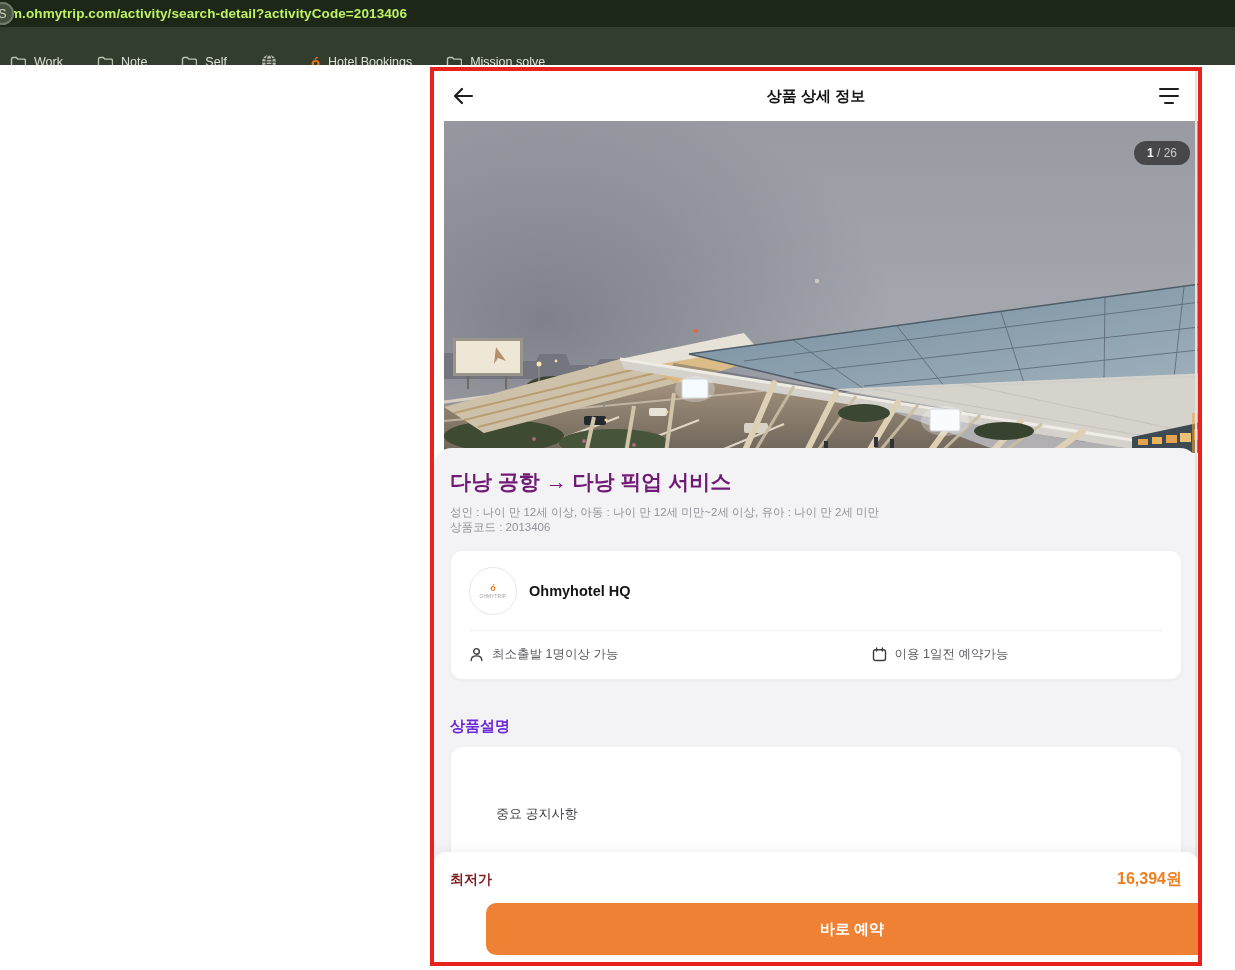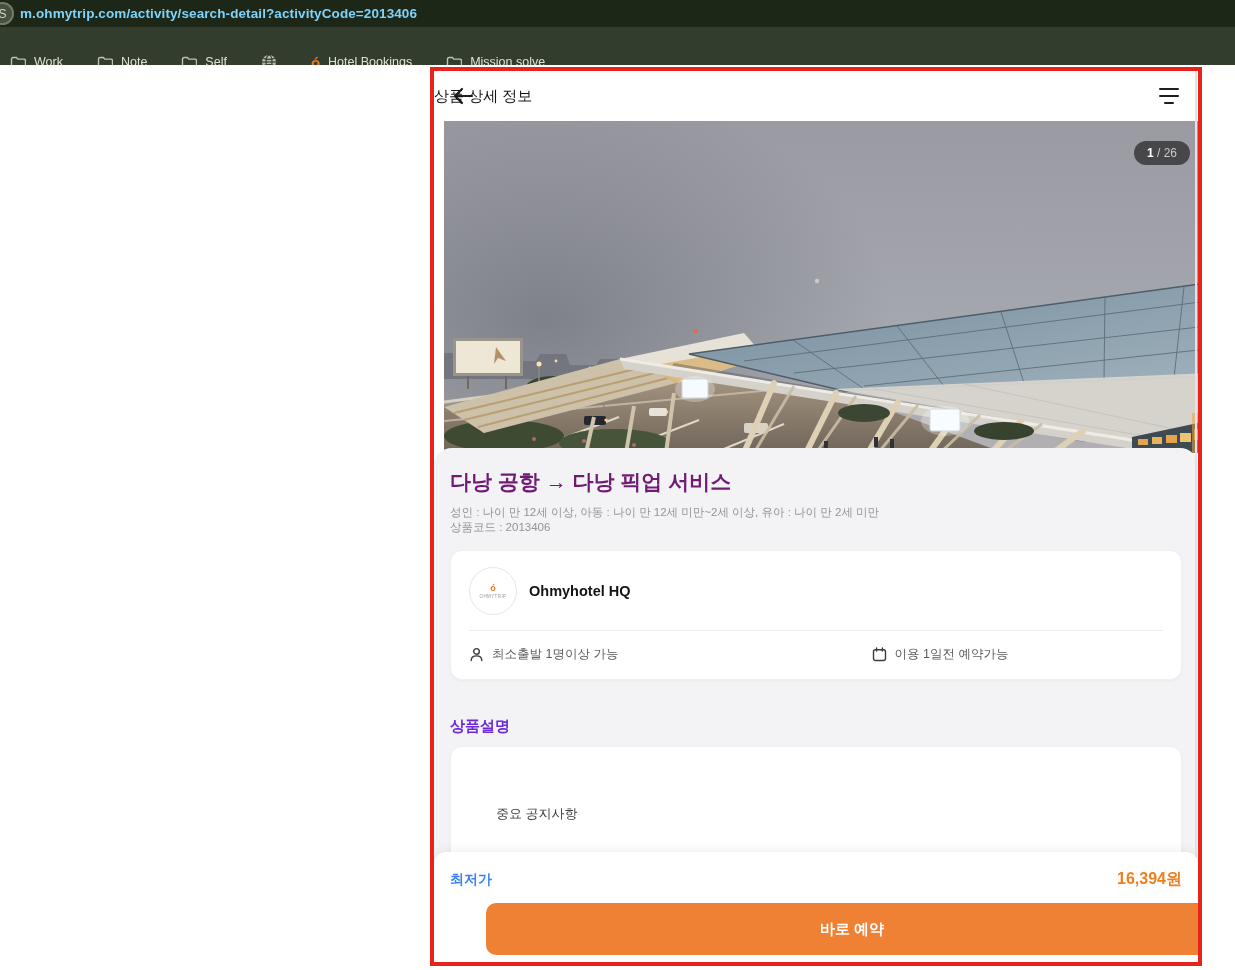--- a/index.html
+++ b/index.html
@@ -6,42 +6,42 @@
   html,body { width:1235px; height:970px; overflow:hidden;
     font-family:"Liberation Sans","DejaVu Sans",sans-serif; background:#ffffff; }
   .stage { position:relative; width:1235px; height:970px; background:#fff; }
 
   
   .urlbar { position:absolute; top:0; left:0; width:100%; height:27px;
     background:#1d2718; display:flex; align-items:center; }
   .tab-favicon { position:absolute; left:-9px; top:2px; width:23px; height:23px;
     border-radius:50%; background:#46503f; border:2px solid #717b68; color:#cfd5c7;
     font-size:12px; display:flex; align-items:center; justify-content:center; }
-  .url-text { margin-left:20px; color:#7dd3fc; font-size:13.5px; font-weight:bold; letter-spacing:.1px; }
+  .url-text { margin-left:10px; color:#bef264; font-size:13.5px; font-weight:bold; letter-spacing:.1px; }
   .bookmarks { position:absolute; top:27px; left:0; width:100%; height:38px;
     background:#323d2d; display:flex; align-items:center; padding-left:10px; gap:34px; }
   .bm { display:flex; align-items:center; gap:8px; color:#dde1d6; font-size:12.5px; cursor:pointer;margin-top:32px; }
   .bm svg { display:block; }
   .oh-glyph { color:#e8761f; font-weight:bold; font-size:15px; line-height:1; }
 
   
   .page { position:absolute; top:65px; left:0; width:1235px; height:905px; background:#fff; }
 
   
   .frame { position:absolute; left:430px; top:2px; width:772px; height:899px;
     border:4px solid #e8231d; background:#fff; }
   .mobile { position:relative; width:764px; height:891px; background:#fff; overflow:hidden; }
   .vscroll { position:absolute; top:0; right:1px; width:2px; height:100%; background:#e3e3e3; z-index:8; }
 
   
   .m-header { position:absolute; top:0; left:0; width:100%; height:50px; background:#fff;
     display:flex; align-items:center; padding:0 18px; z-index:6; }
   .back-btn { width:26px; height:26px; cursor:pointer; display:flex; align-items:center; }
-  .m-title { position:absolute; left:0; right:0; font-size:15px;
-    font-weight:normal; color:#141414; pointer-events:none; }
+  .m-title { position:absolute; left:0; right:0; text-align:center; font-size:15px;
+    font-weight:bold; color:#141414; pointer-events:none; }
   .menu-btn { margin-left:auto; width:22px; height:16px; display:flex; flex-direction:column;
     align-items:center; justify-content:space-between; cursor:pointer; z-index:7; }
   .menu-btn .l { height:2.4px; background:#1e1e1e; border-radius:1px; }
   .menu-btn .l1 { width:20px; } .menu-btn .l2 { width:20px; } .menu-btn .l3 { width:10px; }
 
   
   .hero { position:absolute; top:50px; left:10px; width:764px; height:332px; overflow:hidden; cursor:pointer; }
   .hero svg { display:block; }
   .badge { position:absolute; top:20px; right:18px; background:rgba(48,48,48,.78);
     border-radius:15px; padding:5px 13px; font-size:12px; color:#fff; z-index:5; }
@@ -71,21 +71,21 @@
 
   .desc-heading { margin-top:37px; font-size:15px; font-weight:bold; color:#6d28d9; }
   .desc-card { margin-top:10px; height:190px; padding:58px 0 0 45px;
     font-size:13px; color:#3a3a3e; }
 
   
   .footer { position:absolute; left:0; bottom:0; width:764px; height:110px; background:#fff;
     border-radius:12px 12px 0 0; box-shadow:0 -3px 10px rgba(0,0,0,.05);
     padding:17px 16px 0; z-index:10; }
   .price-row { display:flex; align-items:center; justify-content:space-between; }
-  .price-label { font-size:14px; font-weight:bold; color:#3b82f6; }
+  .price-label { font-size:14px; font-weight:bold; color:#7f1d1d; }
   .price-value { font-size:16px; font-weight:bold; color:#ef7e1e; }
   .cta { margin-top:13px; width:100%; height:52px; border:none; border-radius:10px;
     background:#ee8133; color:#fff; font-size:15px; font-weight:bold; cursor:pointer;
     font-family:inherit;margin-left:36px; }
 </style>
 </head>
 <body>
 
 <div class="stage">
 

